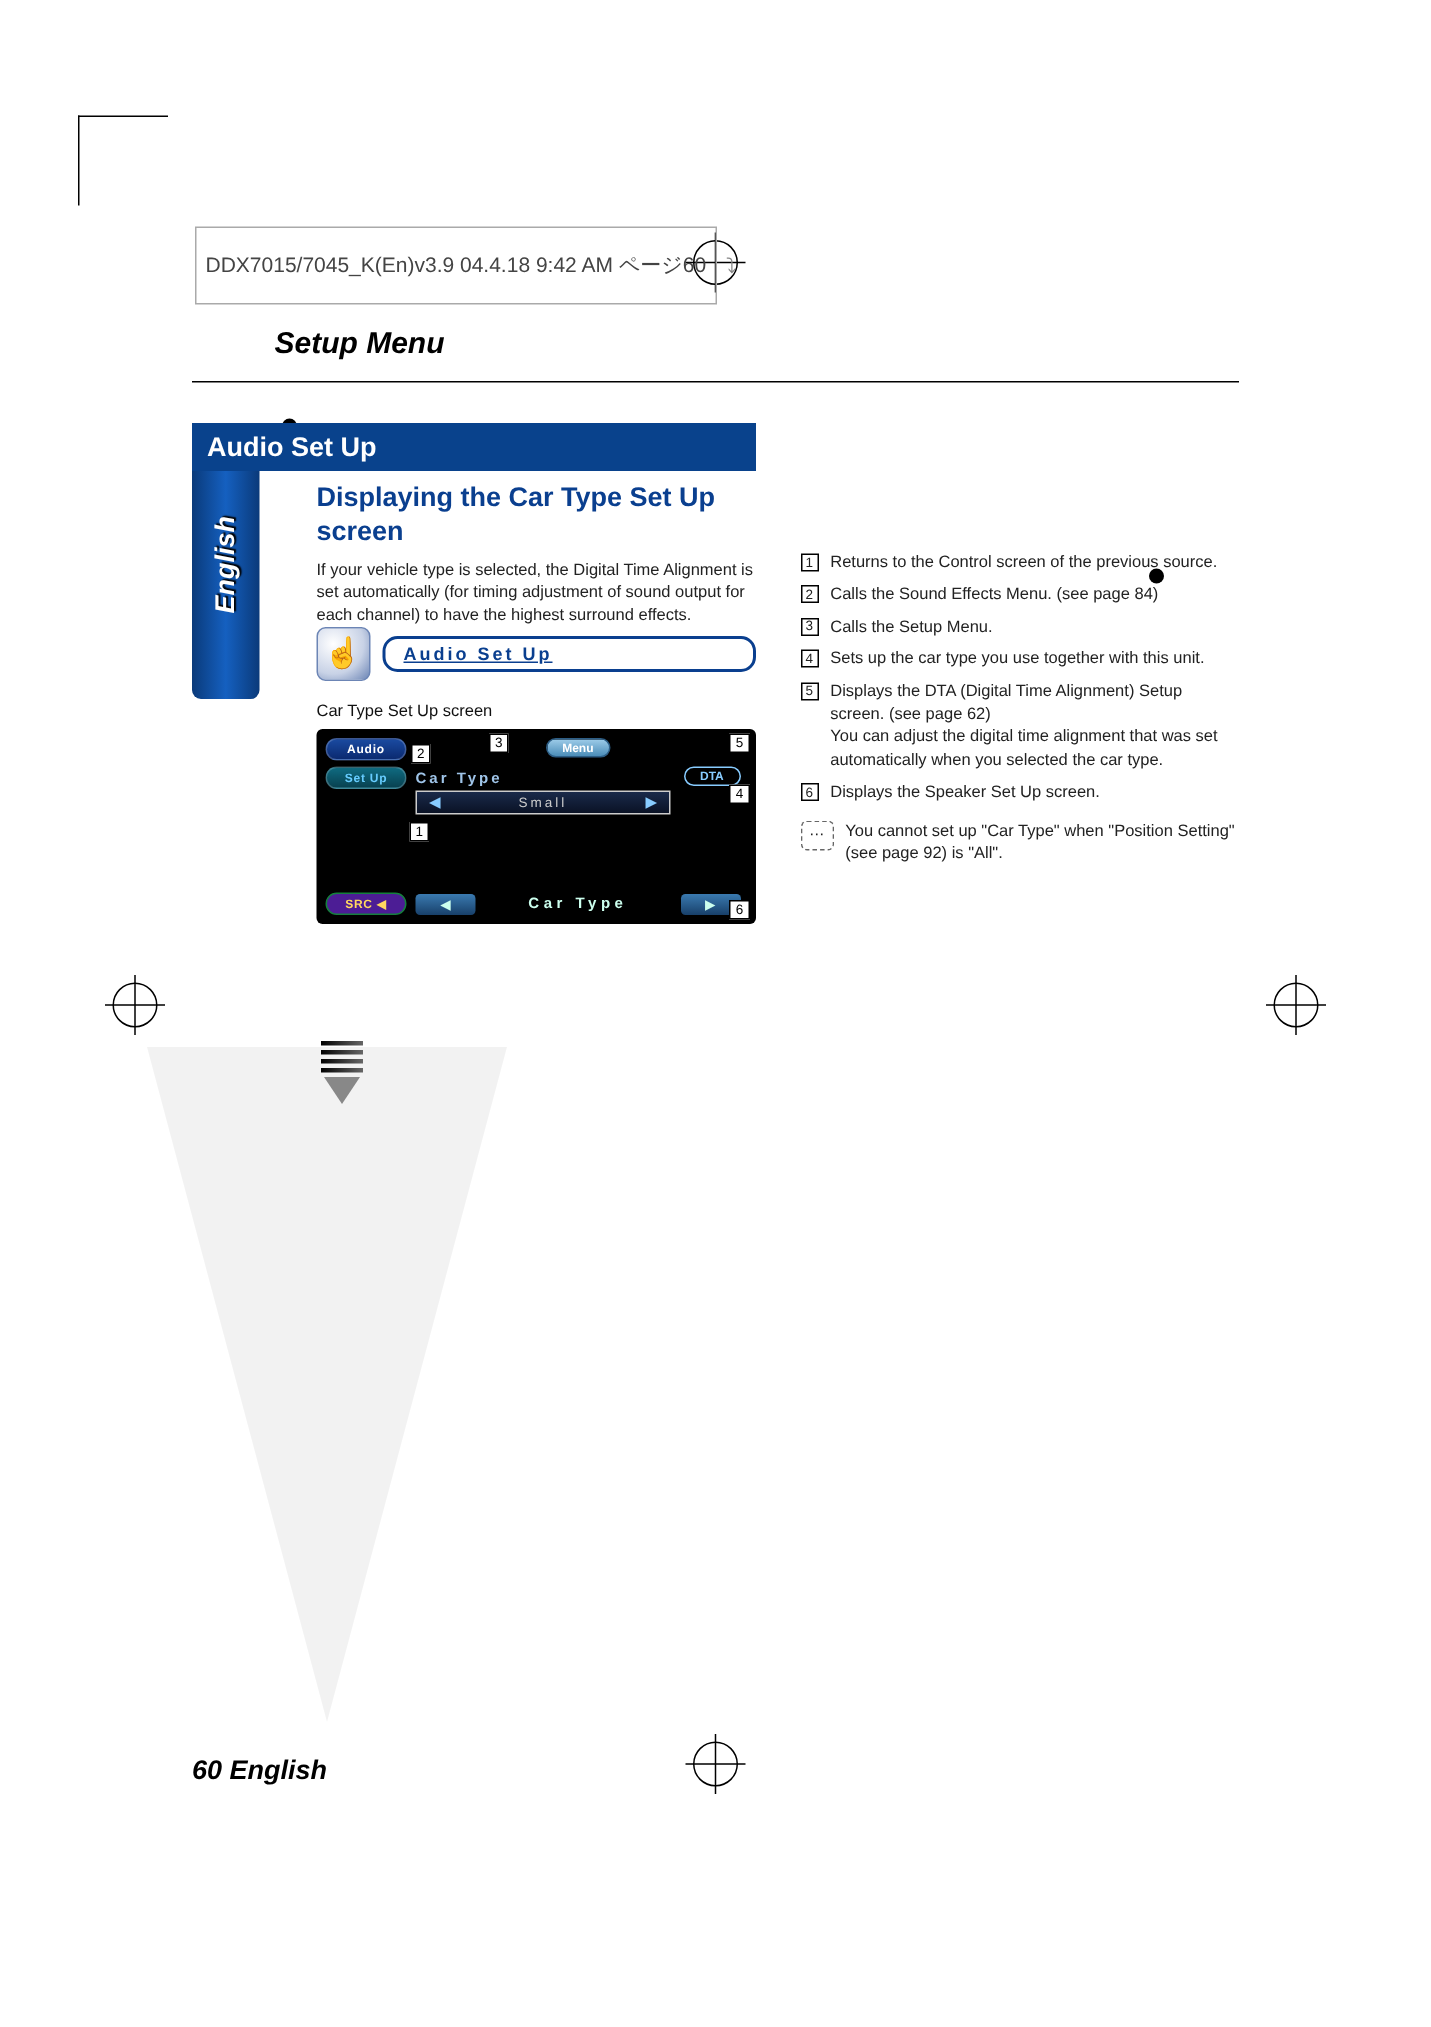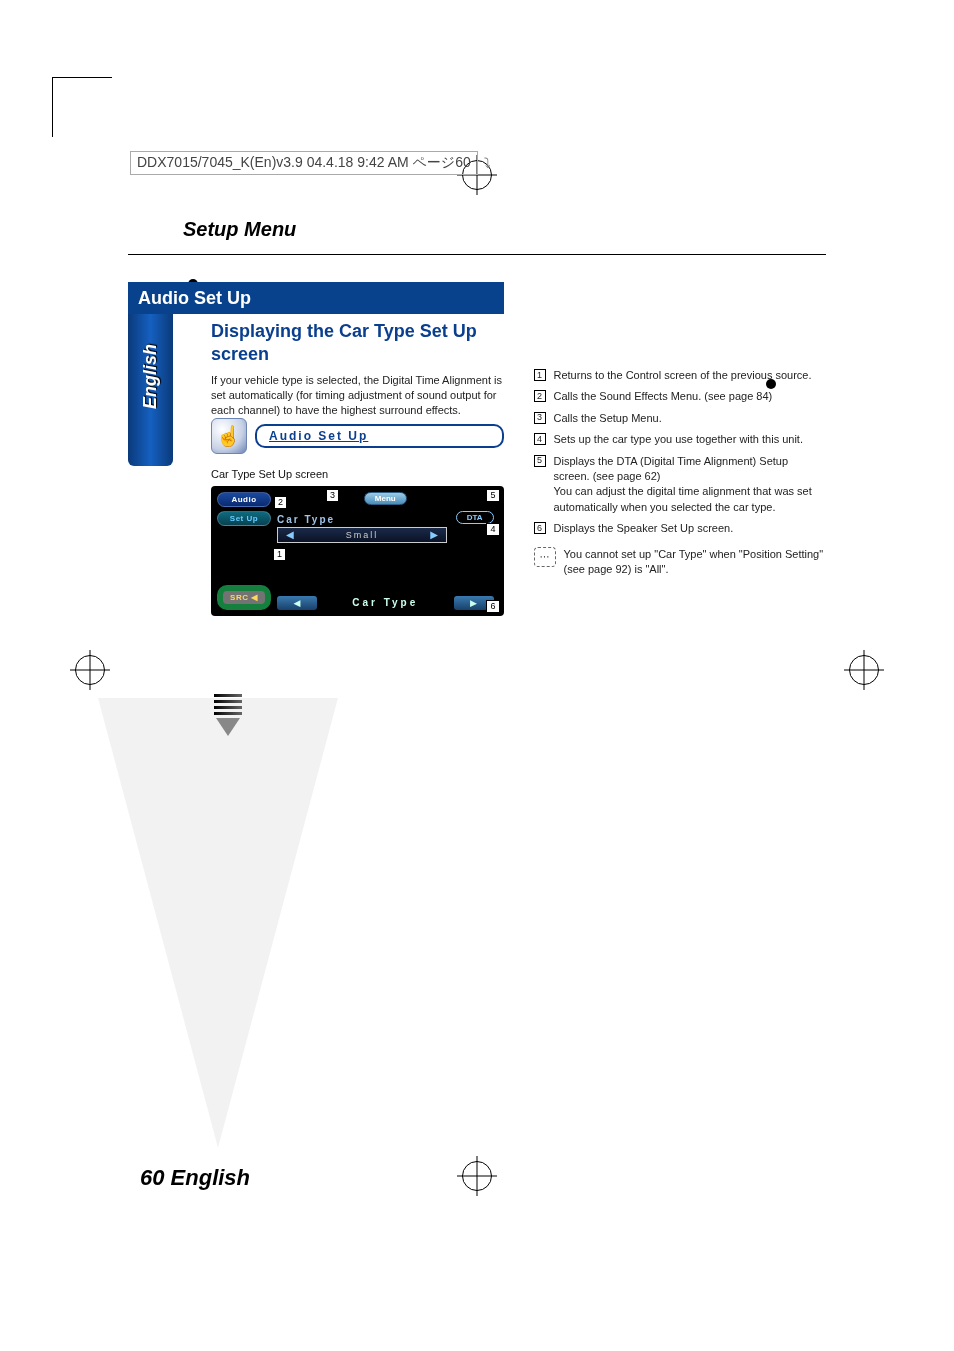--- a/index.html
+++ b/index.html
@@ -37,21 +37,21 @@
   .print-dot.top { top:279px; left:188px; }
   .print-dot.right { top:379px; right:178px; }
 
   .header-line {
     position: absolute;
     top: 151px; left: 130px;
     font-size: 14px; color: #444;
     display:flex; align-items:center; gap:6px;
   }
   .header-box {
-    border:1px solid #aaa; padding:2px 6px;
+    border:1px solid #aaa; padding:16px 6px;
   }
   .header-icon { font-size:14px; color:#888; }
 
   .content {
     position: absolute;
     top: 218px;
     left: 128px;
     right: 128px;
     bottom: 160px;
   }
@@ -132,21 +132,21 @@
     position:absolute; top:6px; left:6px; bottom:6px; width:54px;
     display:flex; flex-direction:column; gap:4px;justify-content:space-between;
   }
   .pill {
     border-radius:10px; font-size:8px; font-weight:bold;
     padding:2px 0; text-align:center; letter-spacing:0.5px;
     border:1px solid rgba(255,255,255,0.2);
   }
   .pill.blue { background:linear-gradient(#1a4aa0,#0b2a70); color:#fff; }
   .pill.teal { background:linear-gradient(#0f6a80,#084150); color:#6cf; }
-  .pill.yellow-border { background:#737373; color:#ffd860; border:6px solid #15803d; }
+  .pill.yellow-border { background:#4c1d95; color:#ffd860; border:1px solid #15803d; }
   .shot-top {
     position:absolute; top:6px; left:66px; right:10px;
     display:flex; gap:6px; align-items:center;flex-direction:column;
   }
   .menu-pill {
     background:linear-gradient(#9ccbe8,#4b8db8); color:#fff;
     border-radius:10px; font-size:8px; font-weight:bold;
     padding:1px 10px; border:1px solid #2c5d85;
   }
   .dta-pill {
@@ -217,22 +217,22 @@
   .bars-icon div:nth-child(1){width:28px;}
   .bars-icon div:nth-child(2){width:28px;}
   .bars-icon div:nth-child(3){width:28px;}
   .bars-icon div:nth-child(4){width:28px;}
   .down-arrow {
     position:absolute; top:500px; left:88px;
     width:0;height:0;border-left:12px solid transparent;border-right:12px solid transparent;border-top:18px solid #888;
   }
 
   .footer {
-    position:absolute; bottom:0; left:12px;
-    font-style:italic; font-weight:bold; font-size:22px;margin-top:20px;
+    position:absolute; bottom:0; left:0;
+    font-style:italic; font-weight:bold; font-size:18px;margin-top:20px;
   }
 </style>
 </head>
 <body>
 
 <div class="page-container">
 
   <div class="crop-mark-tl"></div>
 
   <div class="reg-mark reg-top"></div>

